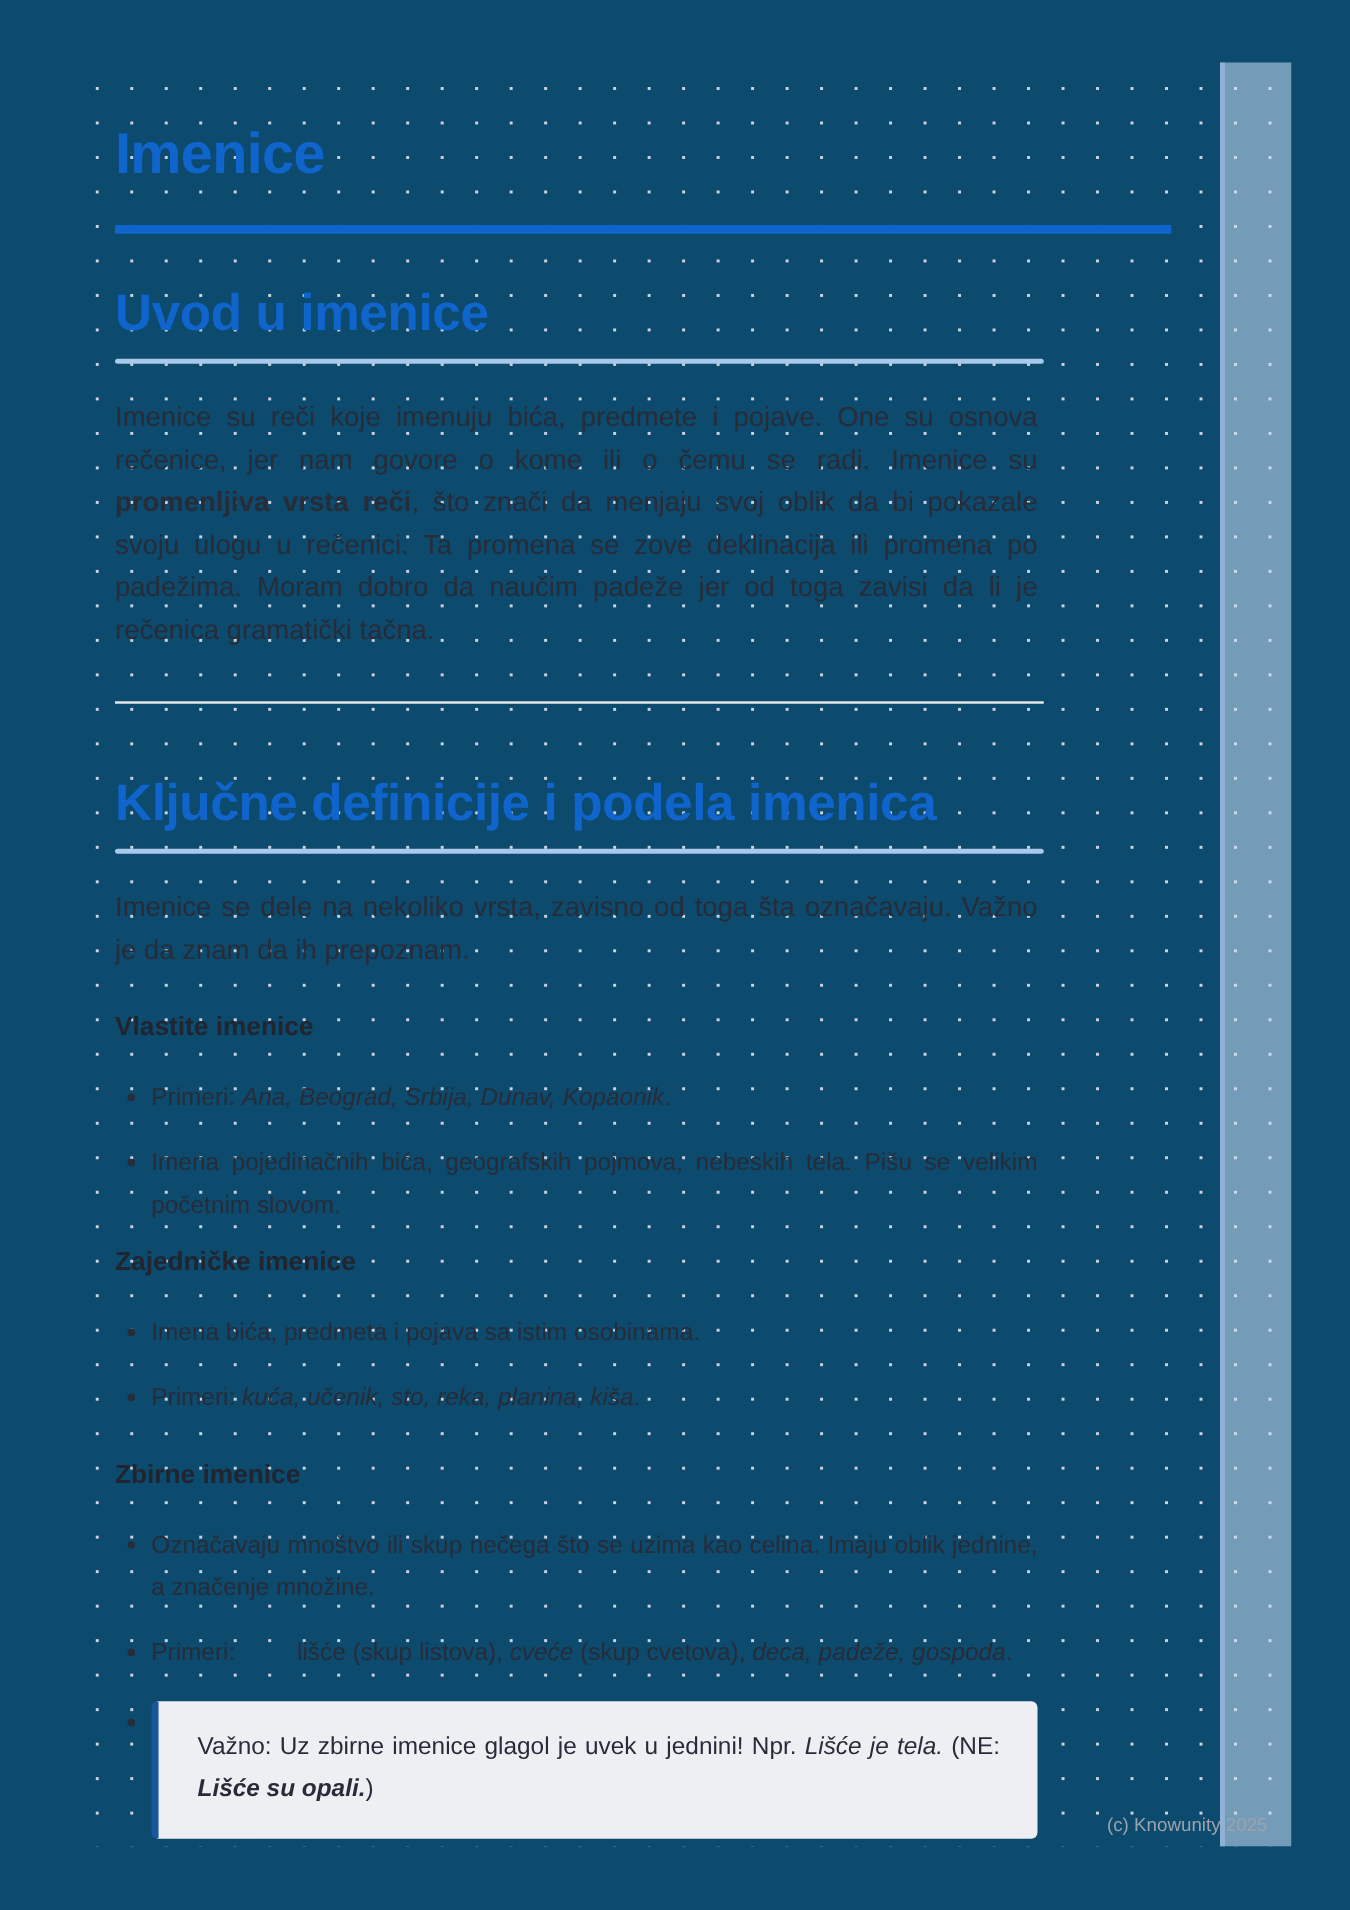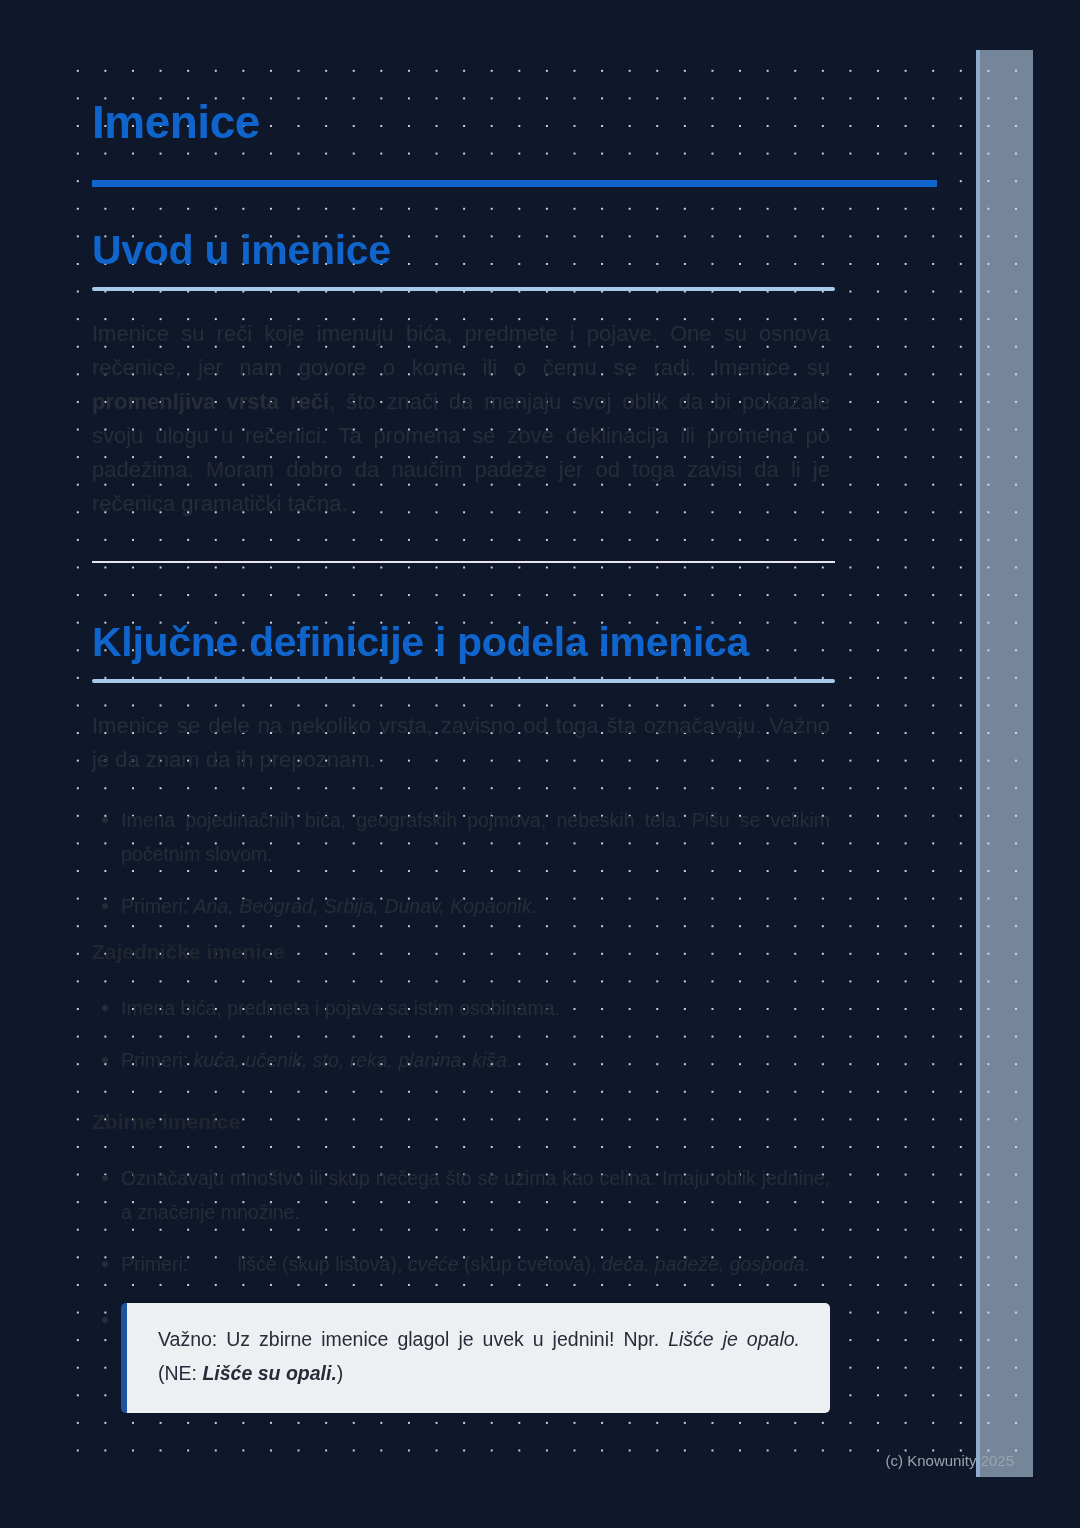--- a/index.html
+++ b/index.html
@@ -1,21 +1,21 @@
 <!DOCTYPE html>
 <html><head>
 <meta charset="utf-8">
 <style>
   * { box-sizing: border-box; }
   html, body { margin: 0; padding: 0; background: #ffffff; }
   .page {
     position: relative;
     width: 1080px;
     height: 1528px;
-    background: #0f172a;
+    background: #0c4a6e;
     overflow: hidden;
     font-family: "Liberation Sans", sans-serif;
   }
   
   .sheet {
     position: absolute;
     left: 55px;
     top: 50px;
     width: 978px;
     height: 1427px;
@@ -149,28 +149,29 @@
       <h2 class="section-heading mt-44">Uvod u imenice</h2>
       <div class="heading-underline"></div>
       <p class="para"><span>Imenice su reči koje imenuju bića, predmete i pojave. One su osnova rečenice, jer nam govore o kome ili o čemu se radi. Imenice su </span><span style="font-weight: 700;">promenljiva vrsta reči</span><span>, što znači da menjaju svoj oblik da bi pokazale svoju ulogu u rečenici. Ta promena se zove deklinacija ili promena po padežima. Moram dobro da naučim padeže jer od toga zavisi da li je rečenica gramatički tačna.</span></p>
 
       <div class="section-divider"></div>
 
       <h2 class="section-heading mt-46">Ključne definicije i podela imenica</h2>
       <div class="heading-underline"></div>
       <p class="para">Imenice se dele na nekoliko vrsta, zavisno od toga šta označavaju. Važno je da znam da ih prepoznam.</p>
 
+      <h3 class="sub-heading mt-32">Vlastite imenice</h3>
       <div class="bullet-list">
         <div class="bullet-item">
           <span class="bullet-dot"></span>
+          <div class="bullet-text"><span>Primeri: </span><span style="font-style: italic;">Ana, Beograd, Srbija, Dunav, Kopaonik</span><span>.</span></div>
+        </div>
+        <div class="bullet-item">
+          <span class="bullet-dot"></span>
           <div class="bullet-text"><span>Imena pojedinačnih bića, geografskih pojmova, nebeskih tela. Pišu se velikim početnim slovom.</span></div>
-        </div>
-        <div class="bullet-item">
-          <span class="bullet-dot"></span>
-          <div class="bullet-text"><span>Primeri: </span><span style="font-style: italic;">Ana, Beograd, Srbija, Dunav, Kopaonik</span><span>.</span></div>
         </div>
       </div>
 
       <h3 class="sub-heading mt-16">Zajedničke imenice</h3>
       <div class="bullet-list">
         <div class="bullet-item">
           <span class="bullet-dot"></span>
           <div class="bullet-text"><span>Imena bića, predmeta i pojava sa istim osobinama.</span></div>
         </div>
         <div class="bullet-item">
@@ -187,21 +188,21 @@
         </div>
         <div class="bullet-item">
           <span class="bullet-dot"></span>
           <div class="bullet-text"><span>Primeri: </span><span style=" margin-left: 44px;">lišće</span><span> (skup listova), </span><span style="font-style: italic;">cveće</span><span> (skup cvetova), </span><span style="font-style: italic;">deca, padeže, gospoda</span><span>.</span></div>
         </div>
       </div>
 
       <div class="callout-row">
         <span class="bullet-dot"></span>
         <div class="callout-box">
-          <div class="callout-text"><span>Važno: Uz zbirne imenice glagol je uvek u jednini! Npr. </span><span style="font-style: italic;">Lišće je opalo.</span><span> (NE: </span><span style="font-style: italic; font-weight: bold;">Lišće su opali.</span><span>)</span></div>
+          <div class="callout-text"><span>Važno: Uz zbirne imenice glagol je uvek u jednini! Npr. </span><span style="font-style: italic;">Lišće je tela.</span><span> (NE: </span><span style="font-style: italic; font-weight: bold;">Lišće su opali.</span><span>)</span></div>
         </div>
       </div>
 
     </div>
   </div>
 
   <div class="footer-credit">(c) Knowunity 2025</div>
 </div>
 
 </body></html>

